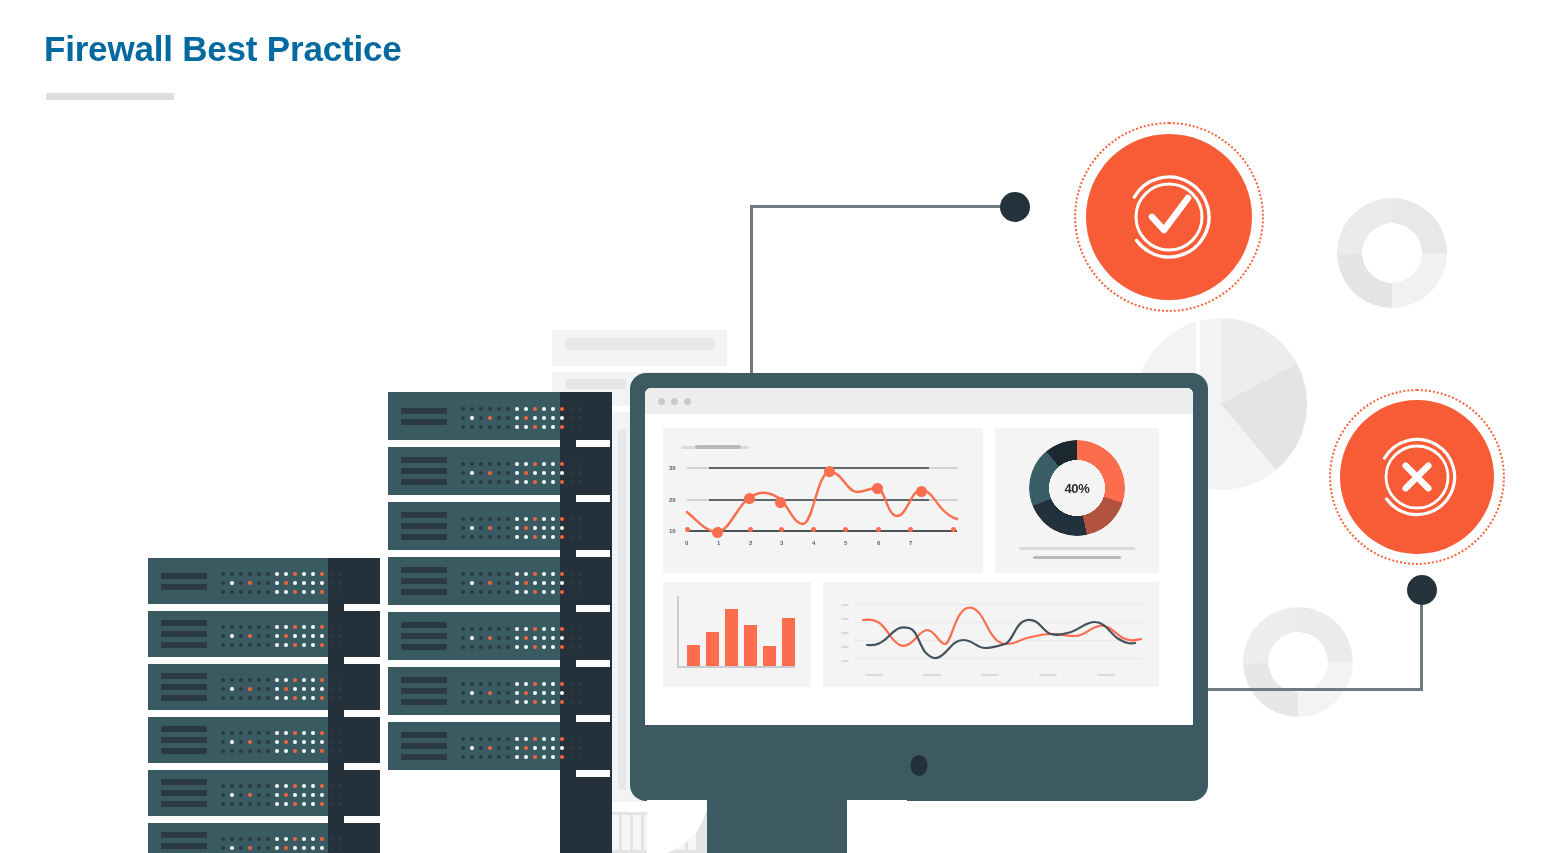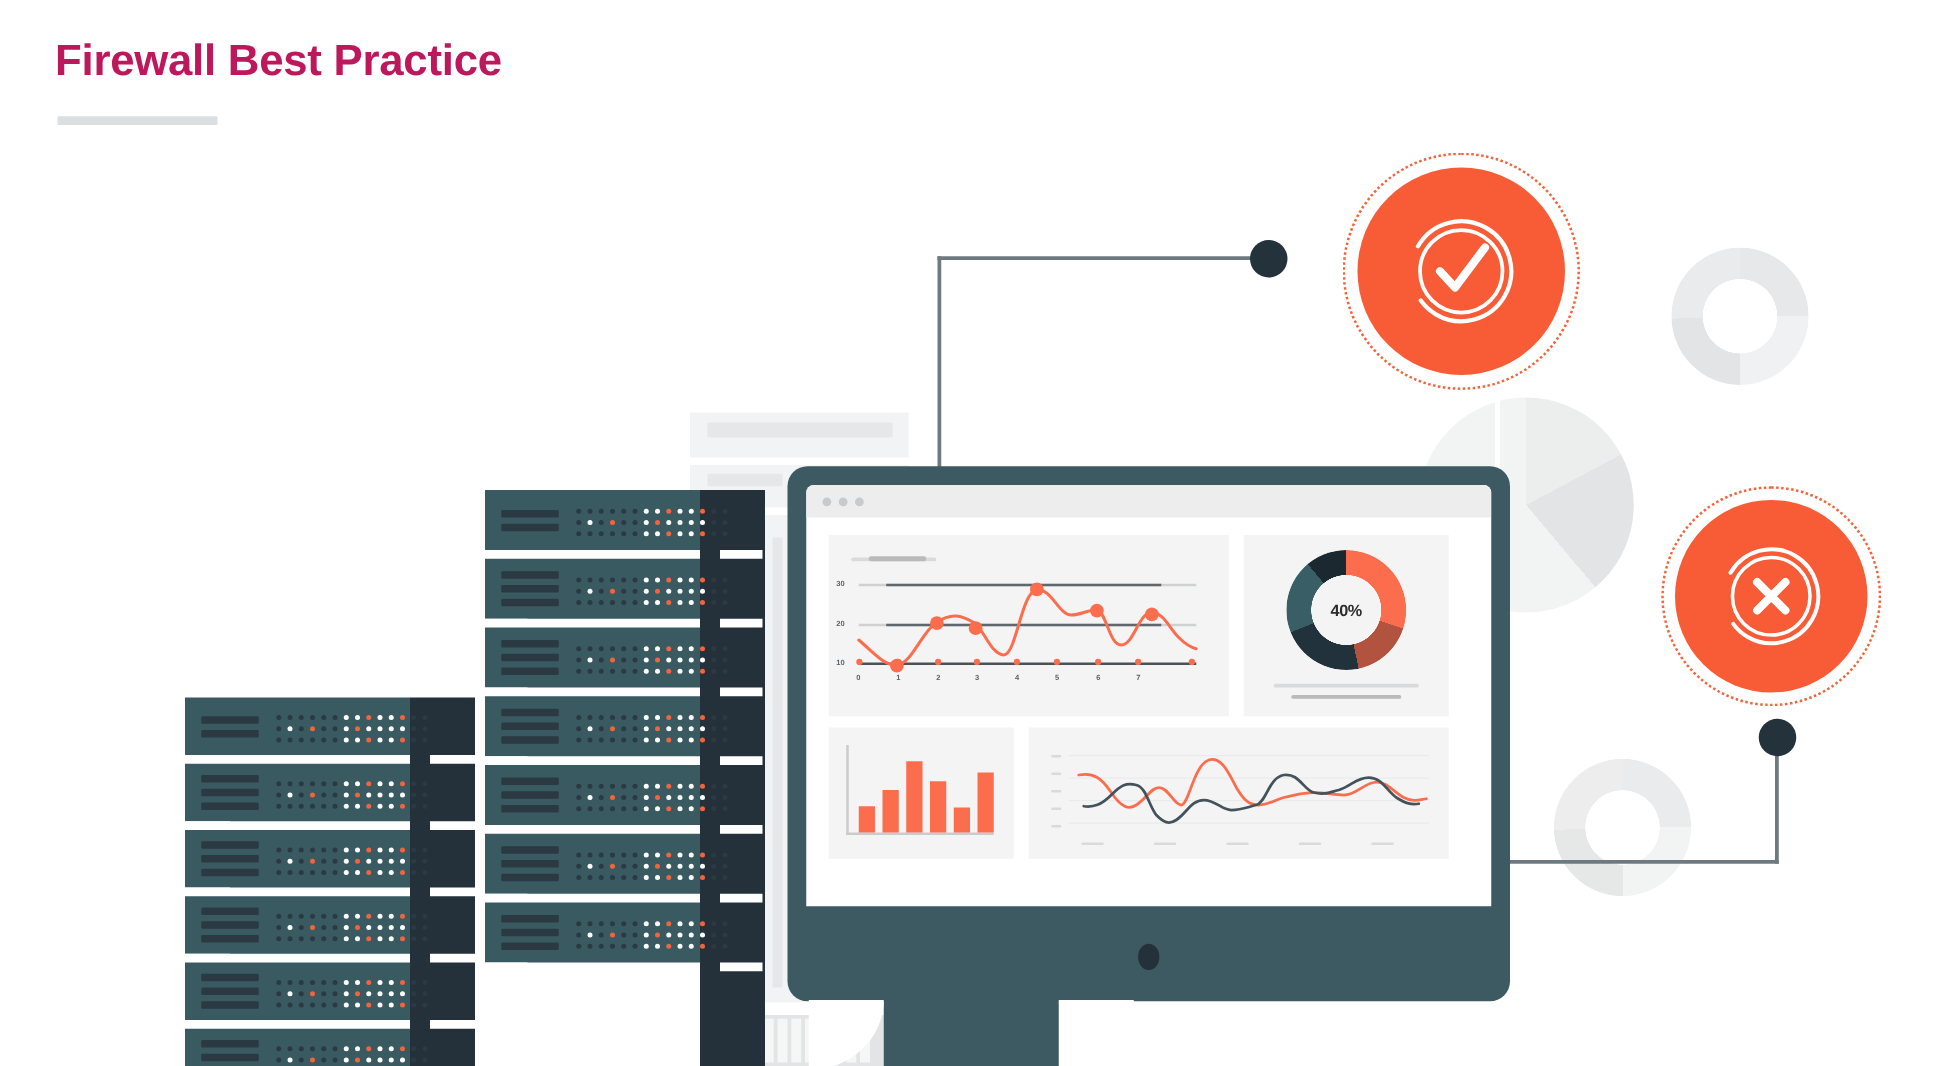--- a/index.html
+++ b/index.html
@@ -15,21 +15,21 @@
     height: 853px;
     overflow: hidden;
     background: #ffffff;
   }
 
   
   #text-block { position: absolute; left: 44px; top: 28px; width: 540px; }
   #page-title {
     font-size: 35px;
     font-weight: bold;
-    color: #be185d;
+    color: #0369a1;
     letter-spacing: -0.2px;
     margin: 0;
     line-height: 1.2;
   }
   #title-rule {
     width: 128px; height: 7px;
     background: #dcdfe1;
     margin: 23px 0 22px 2px;
     border-radius: 1px;
   }

